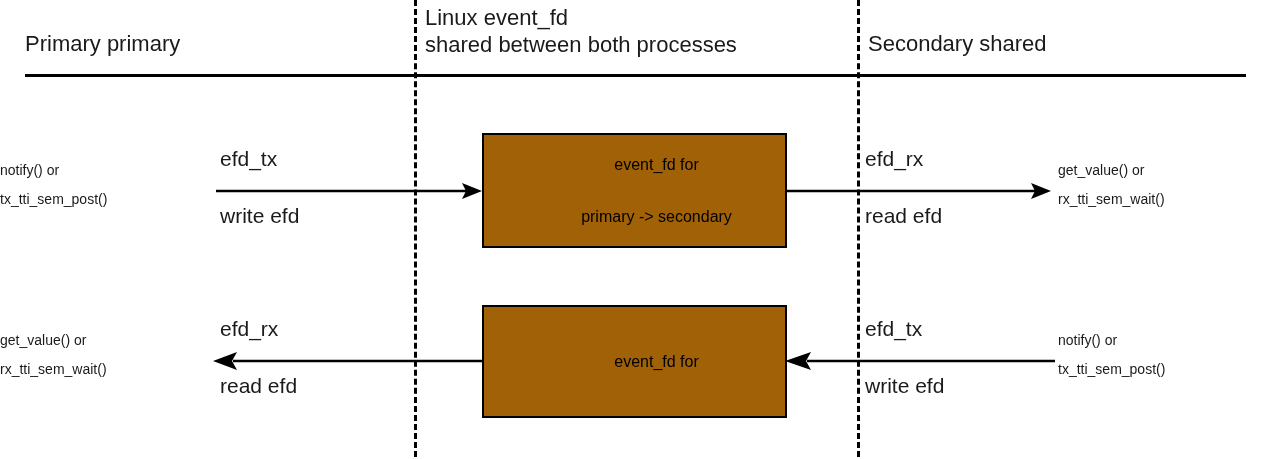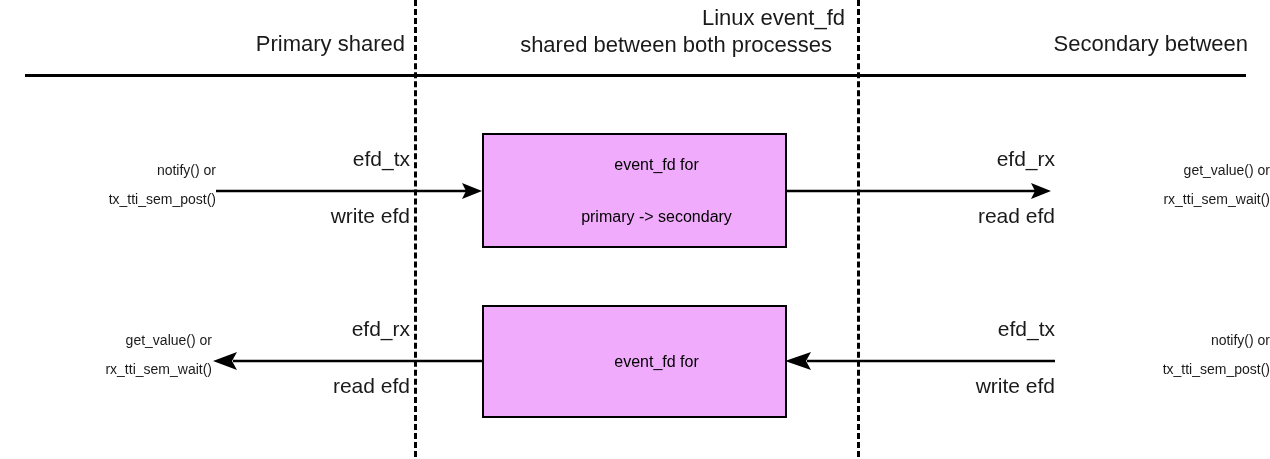--- a/index.html
+++ b/index.html
@@ -14,21 +14,21 @@
   }
   #diagram {
     position: relative;
     width: 1270px;
     height: 459px;
     background: #ffffff;
     overflow: hidden;
   }
   .txt {
     position: absolute;
-    text-align: right;
+    text-align: left;
     line-height: 1.28;
     color: #1a1a1a;
     white-space: nowrap;
   }
   .header-title {
     font-size: 22px;
   }
   .endpoint {
     font-size: 14px;
   }
@@ -44,21 +44,21 @@
     background: #000000;
   }
   .vdash {
     position: absolute;
     width: 0;
     border-left: 3px dashed #000000;
   }
   .fdbox {
     position: absolute;
     border: 2px solid #000000;
-    background: #f0abfc;
+    background: #a16207;
     box-sizing: border-box;
     display: flex;
     align-items: center;
     justify-content: center;
     padding-left: 44px;
   }
   .arrow-svg {
     position: absolute;
     overflow: visible;
   }
@@ -68,26 +68,26 @@
   }
   .arrow-svg polygon {
     fill: #000000;
   }
 </style>
 </head>
 <body>
 
 <div id="diagram">
 
-  <div class="txt header-title" style="left:25px; top:30px; width:380px;">Primary shared</div>
+  <div class="txt header-title" style="left:25px; top:30px; width:380px;">Primary primary</div>
 
   <div class="txt header-title" style="left:425px; top:4px; width:420px;">Linux event_fd</div>
-  <div class="txt header-title" style="left:412px; top:31px; width:420px;">shared between both processes</div>
+  <div class="txt header-title" style="left:425px; top:31px; width:420px;">shared between both processes</div>
 
-  <div class="txt header-title" style="left:868px; top:30px; width:380px;">Secondary between</div>
+  <div class="txt header-title" style="left:868px; top:30px; width:380px;">Secondary shared</div>
 
   <div class="hrule" style="left:25px; top:74px; width:1221px; height:3px;"></div>
 
   <div class="vdash" style="left:414px; top:0px; height:457px;"></div>
   <div class="vdash" style="left:857px; top:0px; height:457px;"></div>
 
   <div class="txt endpoint" style="left:0px; top:162px; width:216px;">notify() or</div>
   <div class="txt endpoint" style="left:0px; top:191px; width:216px;">tx_tti_sem_post()</div>
 
   <div class="txt edge-label" style="left:220px; top:146px; width:190px;">efd_tx</div>

